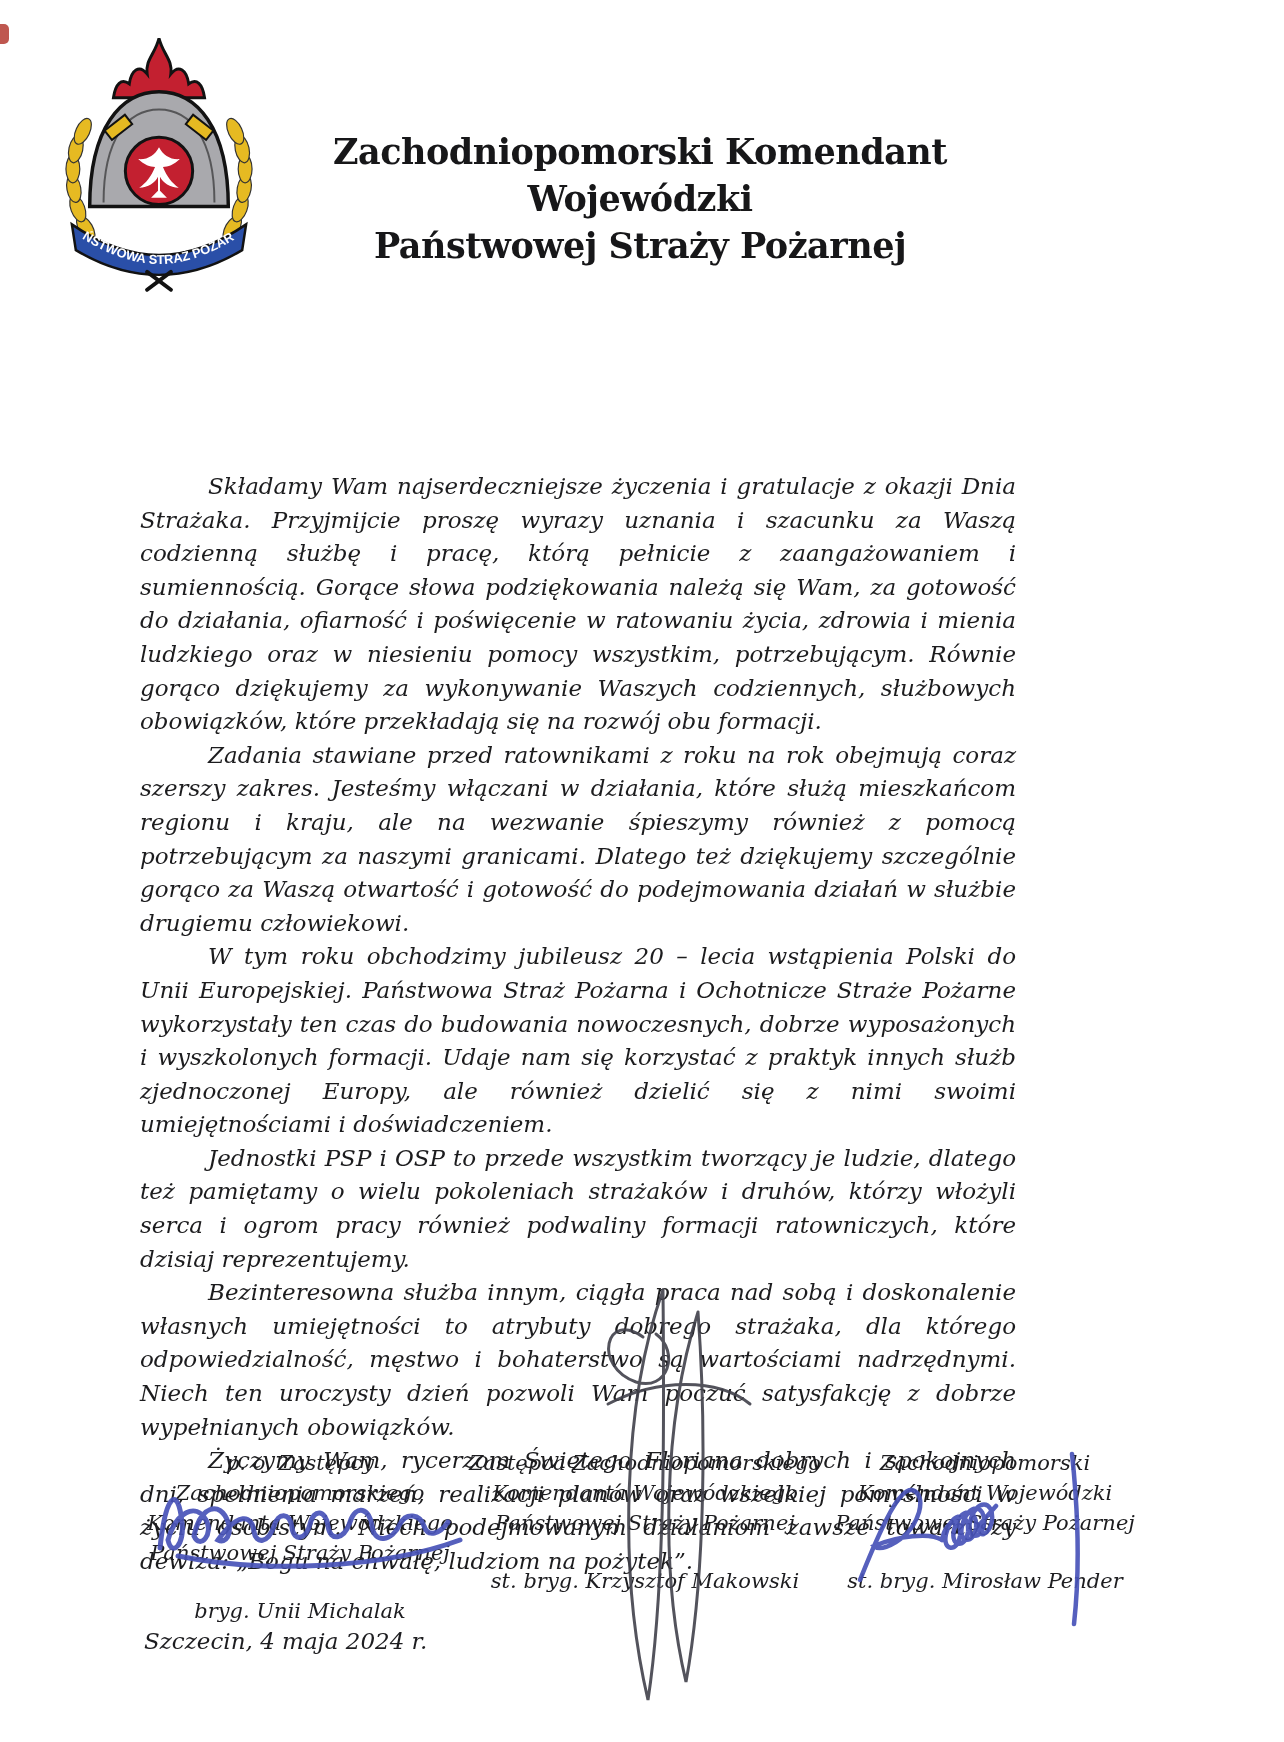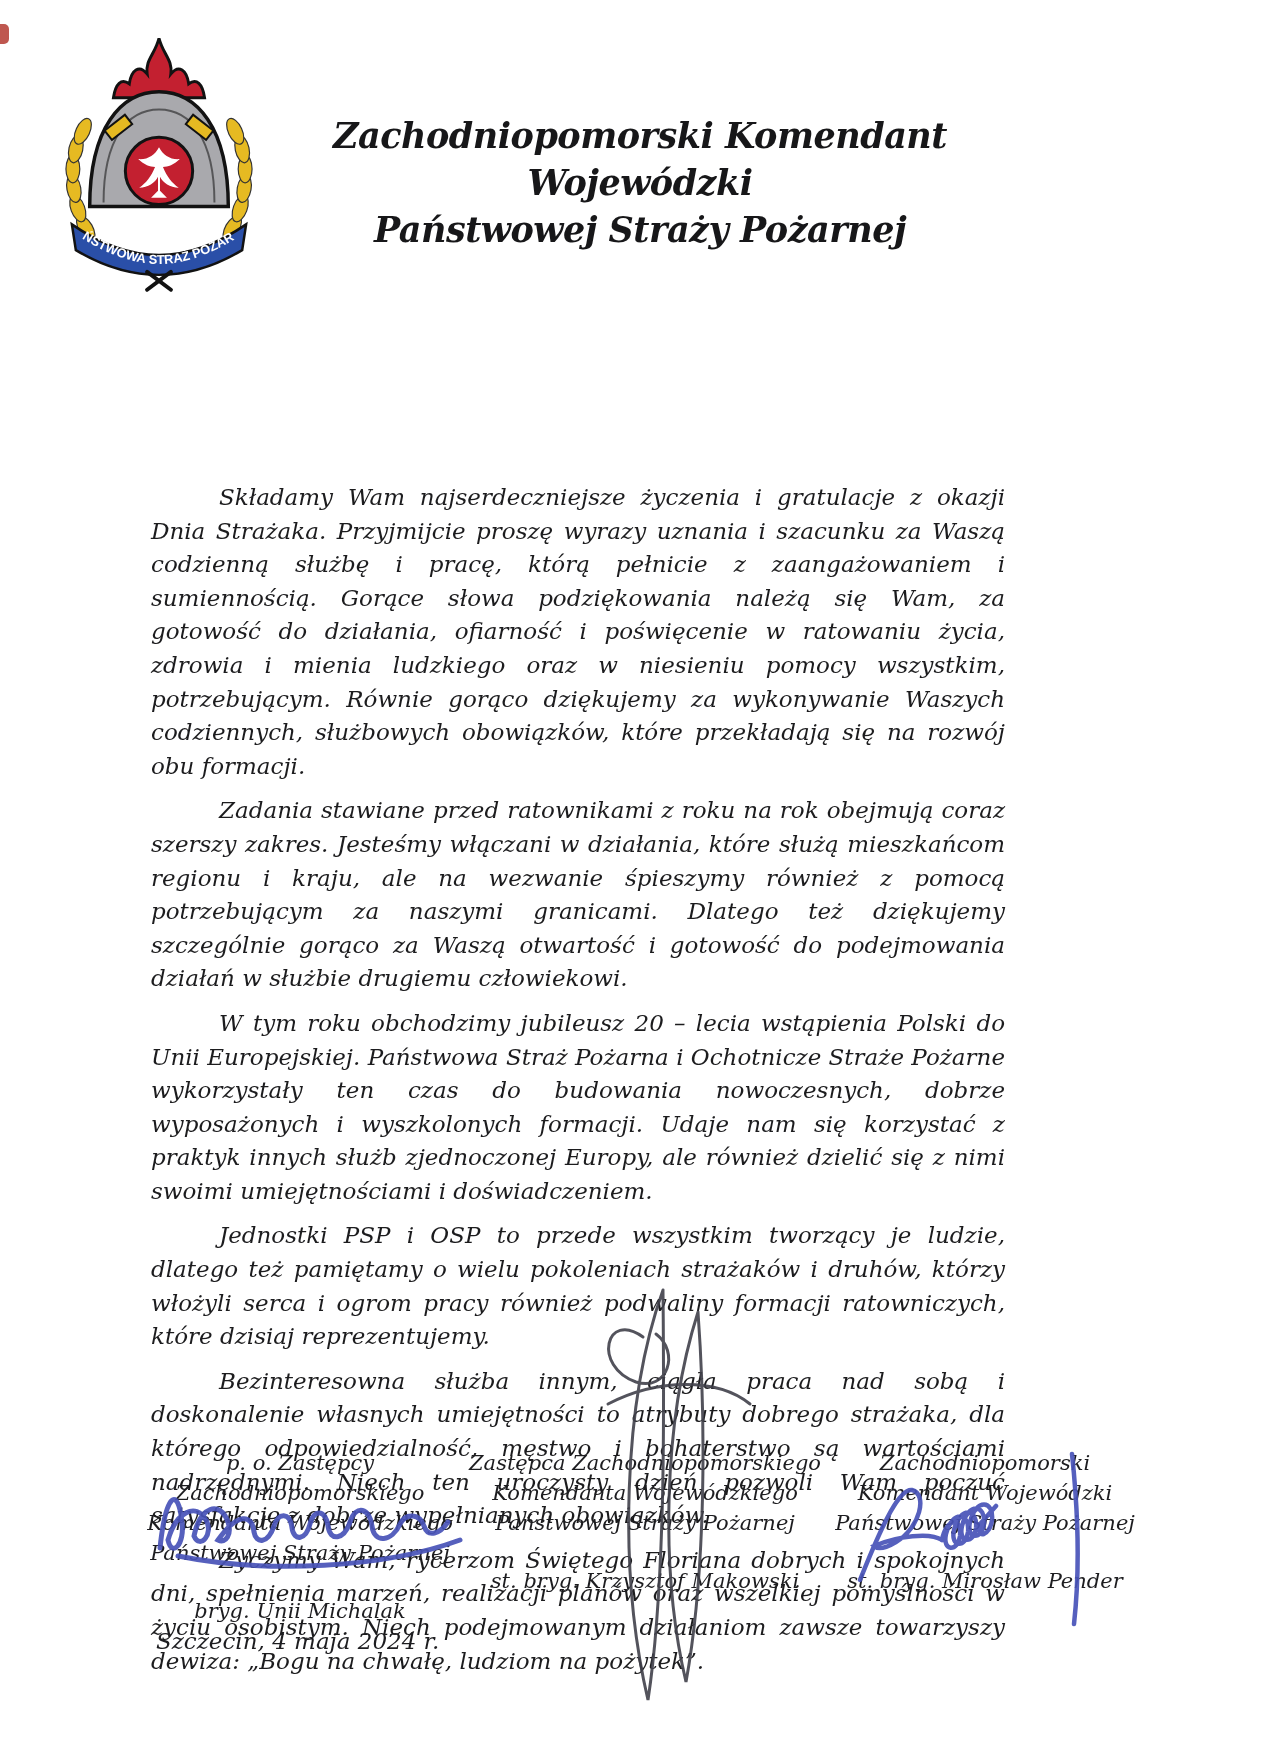--- a/index.html
+++ b/index.html
@@ -11,58 +11,58 @@
     font-family:"DejaVu Serif","Liberation Serif",serif;
     color:#1c1c1e;
     overflow:hidden;
   }
   .corner-artifact{
     position:absolute;left:0;top:24px;width:9px;height:20px;
     background:#b43a30;border-radius:0 5px 5px 0;opacity:.85;
   }
   .logo{position:absolute;left:60px;top:34px;width:198px;height:258px;}
   .org-title{
-    position:absolute;left:250px;top:112px;width:780px;
+    position:absolute;left:250px;top:128px;width:780px;
     text-align:center;
-    font-style:italic;font-weight:700;
+    font-weight:700;
     font-size:35px;line-height:47px;letter-spacing:-0.5px;
     color:#171719;
   }
   .salutation{
     position:absolute;left:0;top:288px;width:1284px;
     text-align:center;
     font-style:italic;font-weight:700;
     font-size:26px;line-height:36px;
     color:#18181a;
   }
   .body-text{
     position:absolute;left:140px;top:470px;width:876px;
     font-style:italic;
     font-size:23px;line-height:33.6px;
     text-align:justify;
   }
-  .body-text p{margin:11px;text-indent:68px;}
+  .body-text p{margin:0;text-indent:68px;}
   .sig-block{
     position:absolute;top:1428px;
     text-align:center;
     font-style:italic;
     font-size:21px;line-height:30px;
     color:#1d1d20;
     margin-top:20px;
   }
   .sig-block .sig-name{margin-top:28px;}
   .sig-left{left:120px;width:360px;}
   .sig-middle{left:455px;width:380px;}
   .sig-right{left:790px;width:390px;}
   .sig-ink{position:absolute;pointer-events:none;}
   .ink-left{left:148px;top:1452px;width:330px;height:140px;}
   .ink-middle{left:548px;top:1282px;width:230px;height:430px;}
   .ink-right{left:838px;top:1448px;width:265px;height:190px;}
   .place-date{
-    position:absolute;left:156px;top:1628px;
+    position:absolute;left:144px;top:1628px;
     font-style:italic;font-size:23px;color:#1d1d20;
   }
 </style>
 </head>
 <body>
 
 <div class="page">
 
   <div class="corner-artifact"></div>
 

